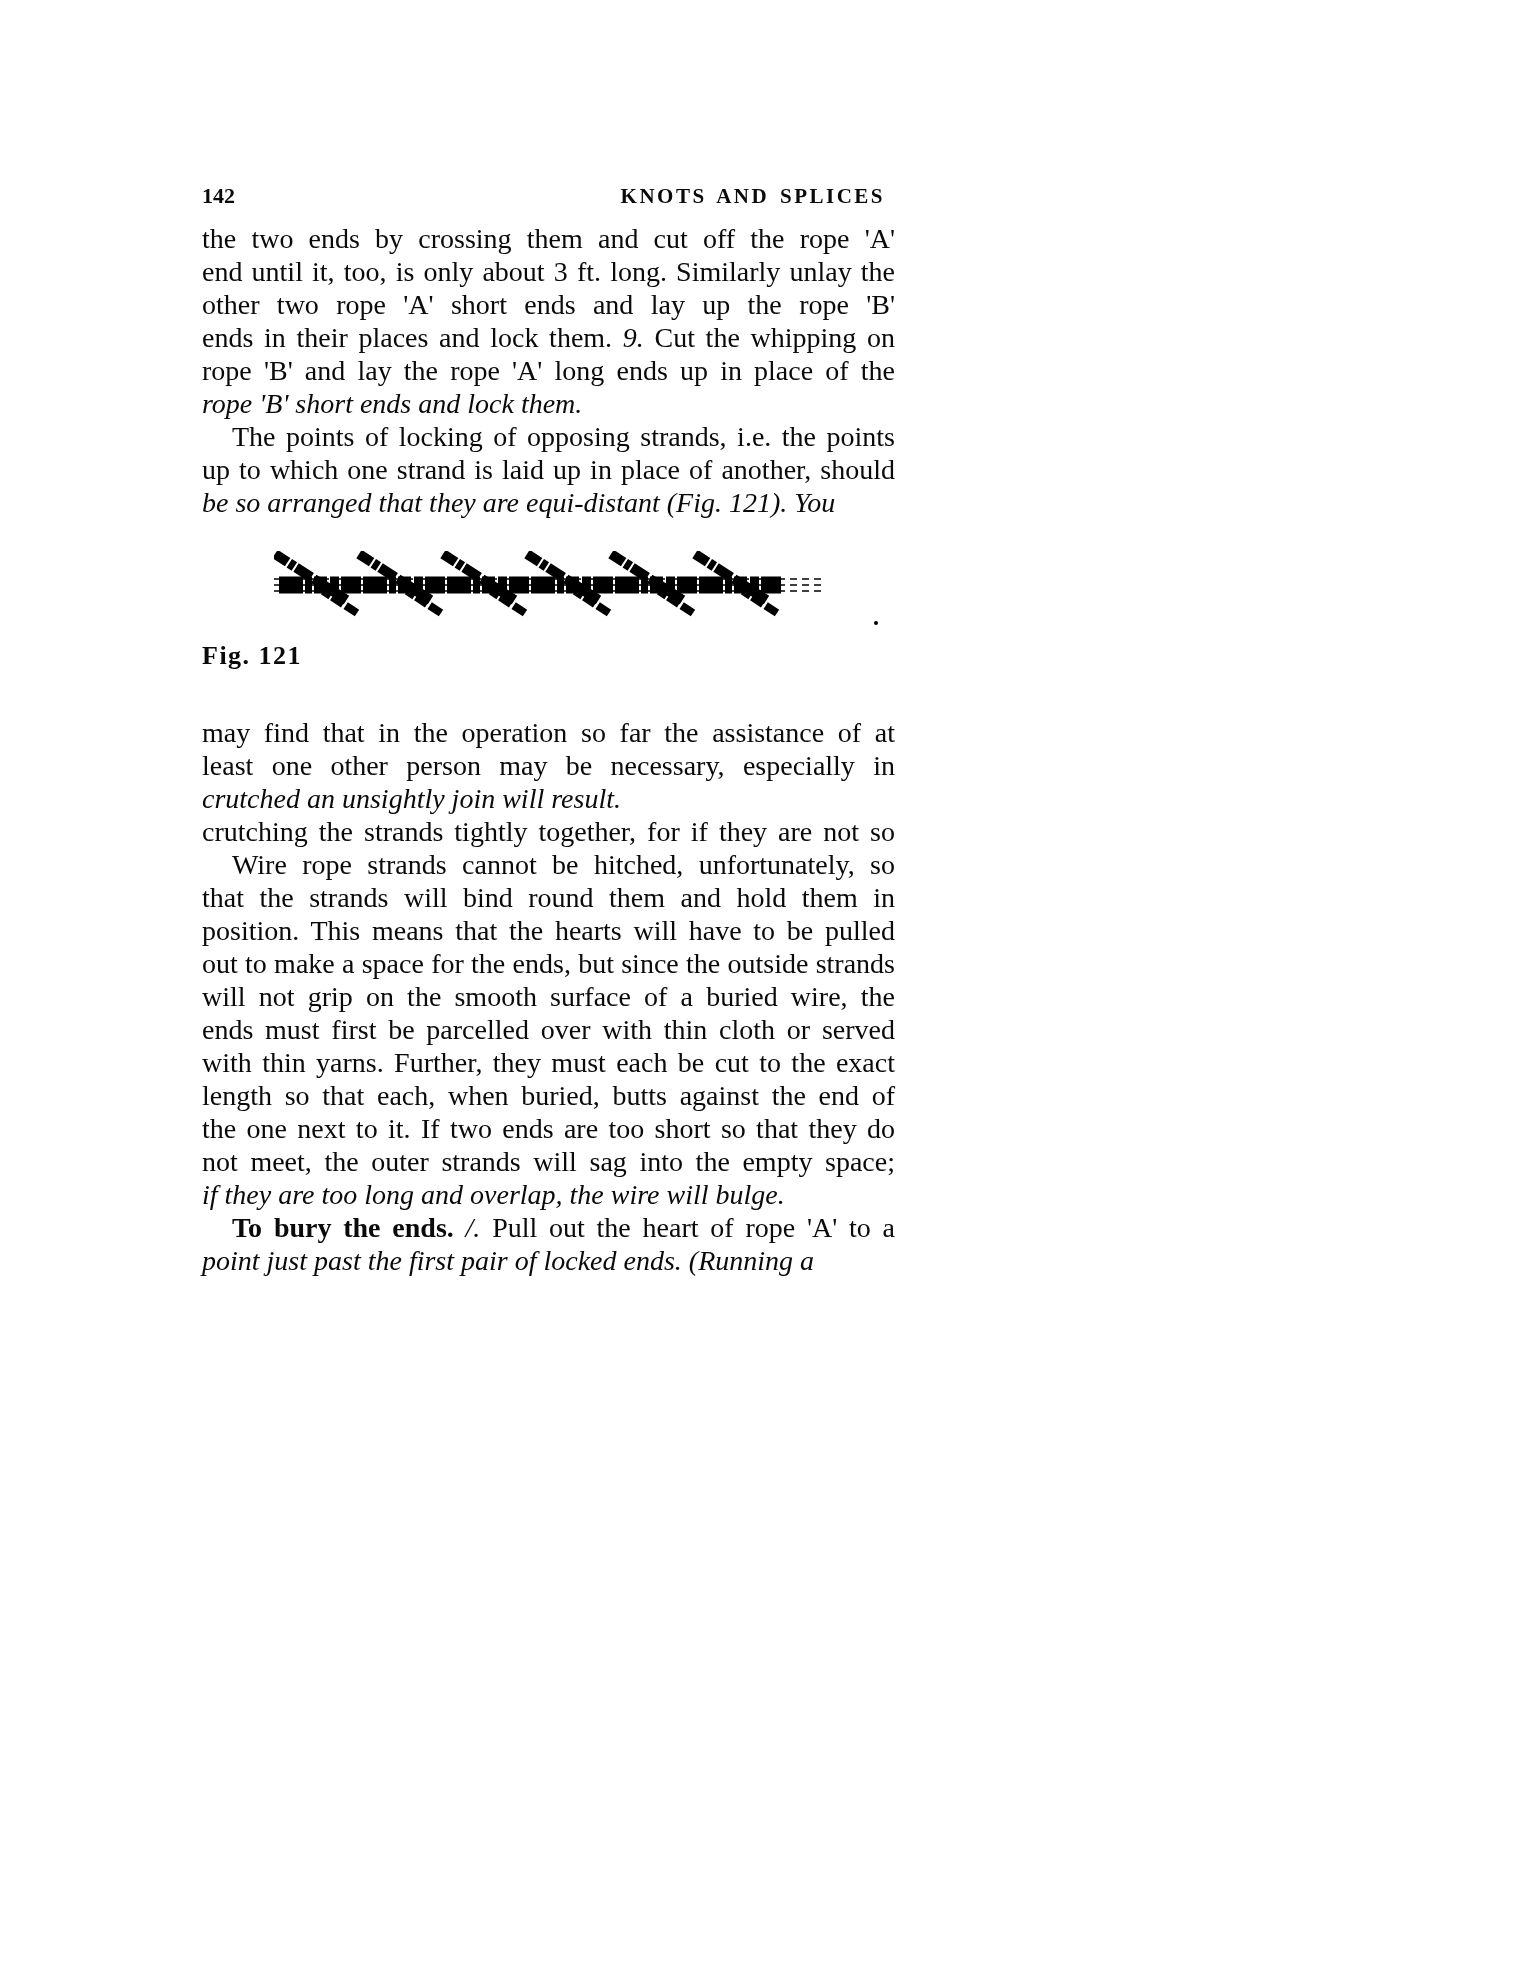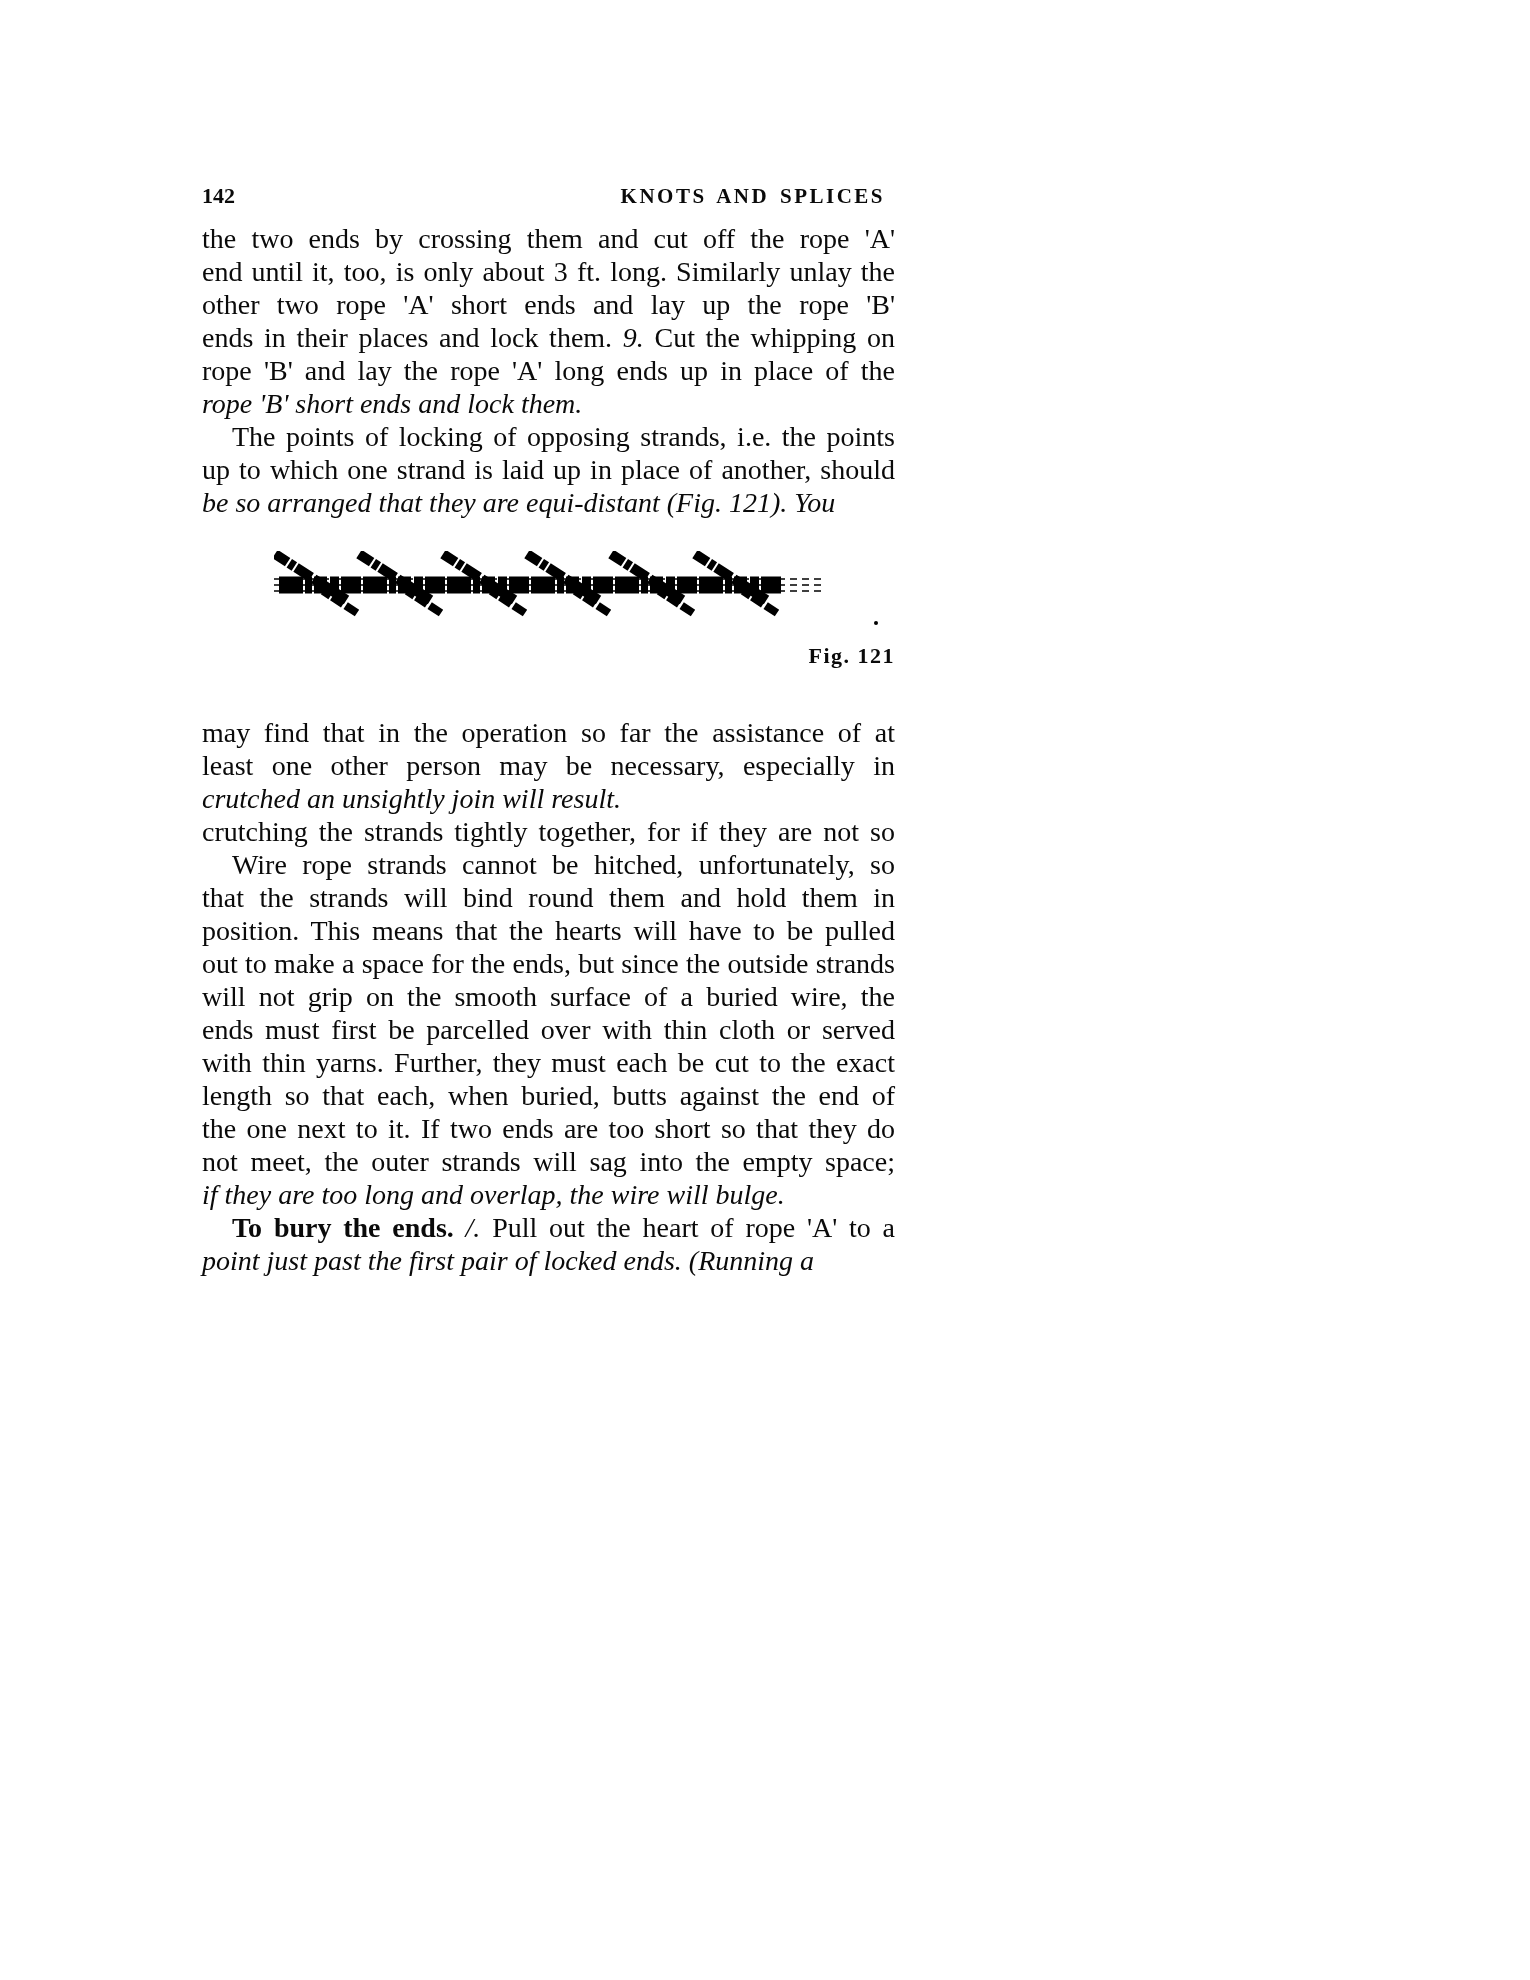--- a/index.html
+++ b/index.html
@@ -19,22 +19,22 @@
   #text-top { margin-top:15px; }
   #text-bottom { margin-top:48px; }
   .para { font-size:28px; line-height:33px; }
   .line { text-align:justify; text-align-last:justify; text-justify:inter-word; }
   .line.lastline { text-align-last:left;font-style:italic; }
   .line.indent { padding-left:30px; }
   .it { font-style:italic; }
   .bd { font-weight:bold; }
   .figwrap { margin:32px auto 0 auto; width:550px; height:66px; }
   .figcap {
-    margin-top:27px; text-align:right; font-weight:bold;
-    font-size:22px; line-height:24px; letter-spacing:1.5px;
+    margin-top:27px; text-align:left; font-weight:bold;
+    font-size:26px; line-height:24px; letter-spacing:1.5px;
   }
   .stray-dot { position:absolute; left:874px; top:621px; width:4px; height:4px;
     background:#000; border-radius:50%; }
 </style>
 </head>
 <body>
 
 <div class="page">
   <div class="content">
 

